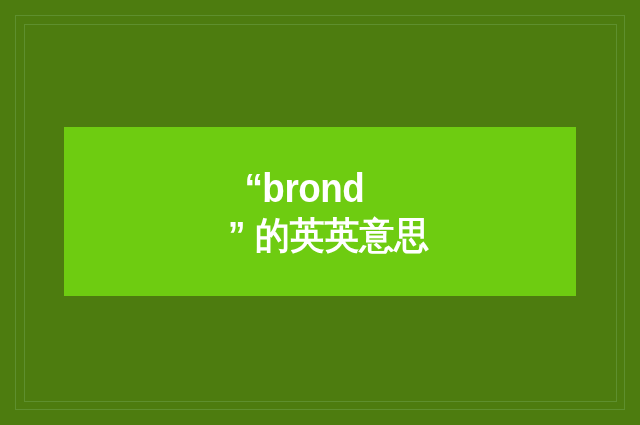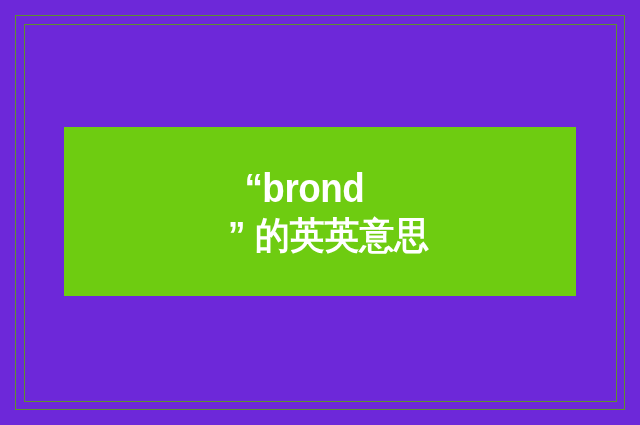--- a/index.html
+++ b/index.html
@@ -12,21 +12,21 @@
     height: 425px;
     overflow: hidden;
     font-family: "Liberation Sans", "DejaVu Sans", sans-serif;
   }
 
   
   .canvas {
     position: relative;
     width: 640px;
     height: 425px;
-    background: #6d28d9;
+    background: #4d7c0f;
     box-sizing: border-box;
   }
 
   
   .frame-outer {
     position: absolute;
     left: 15px;
     top: 15px;
     right: 15px;
     bottom: 15px;

